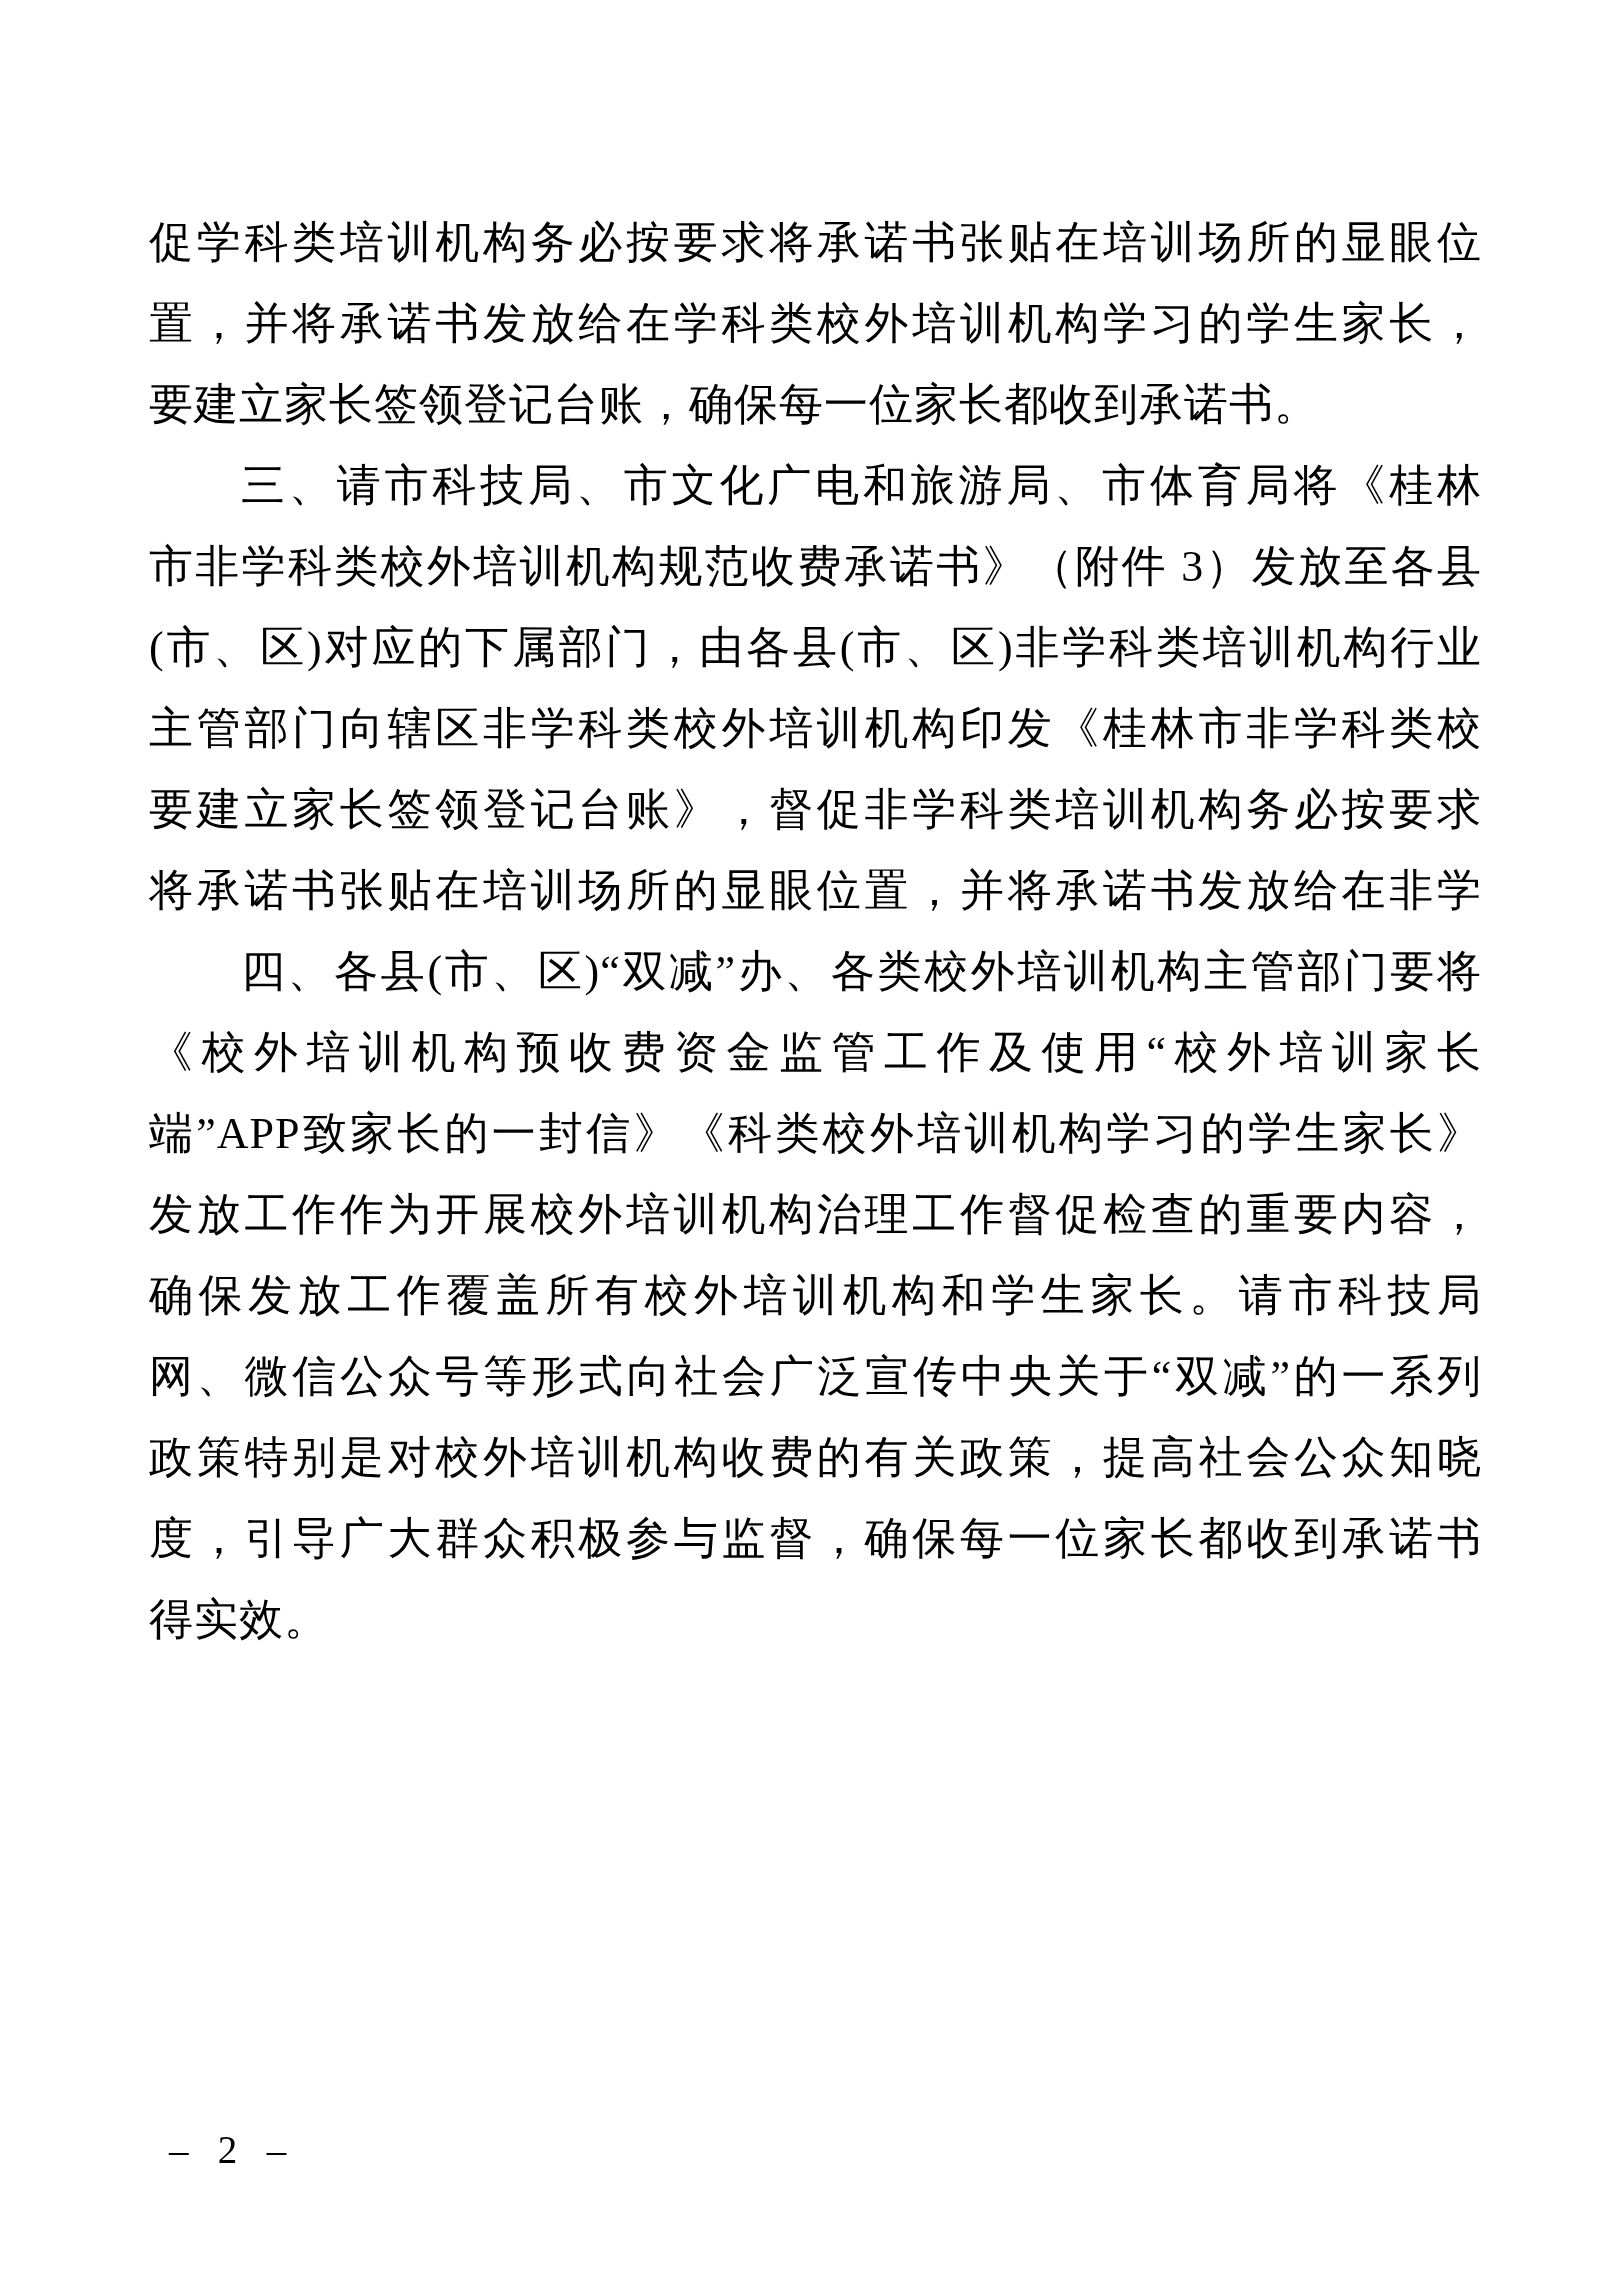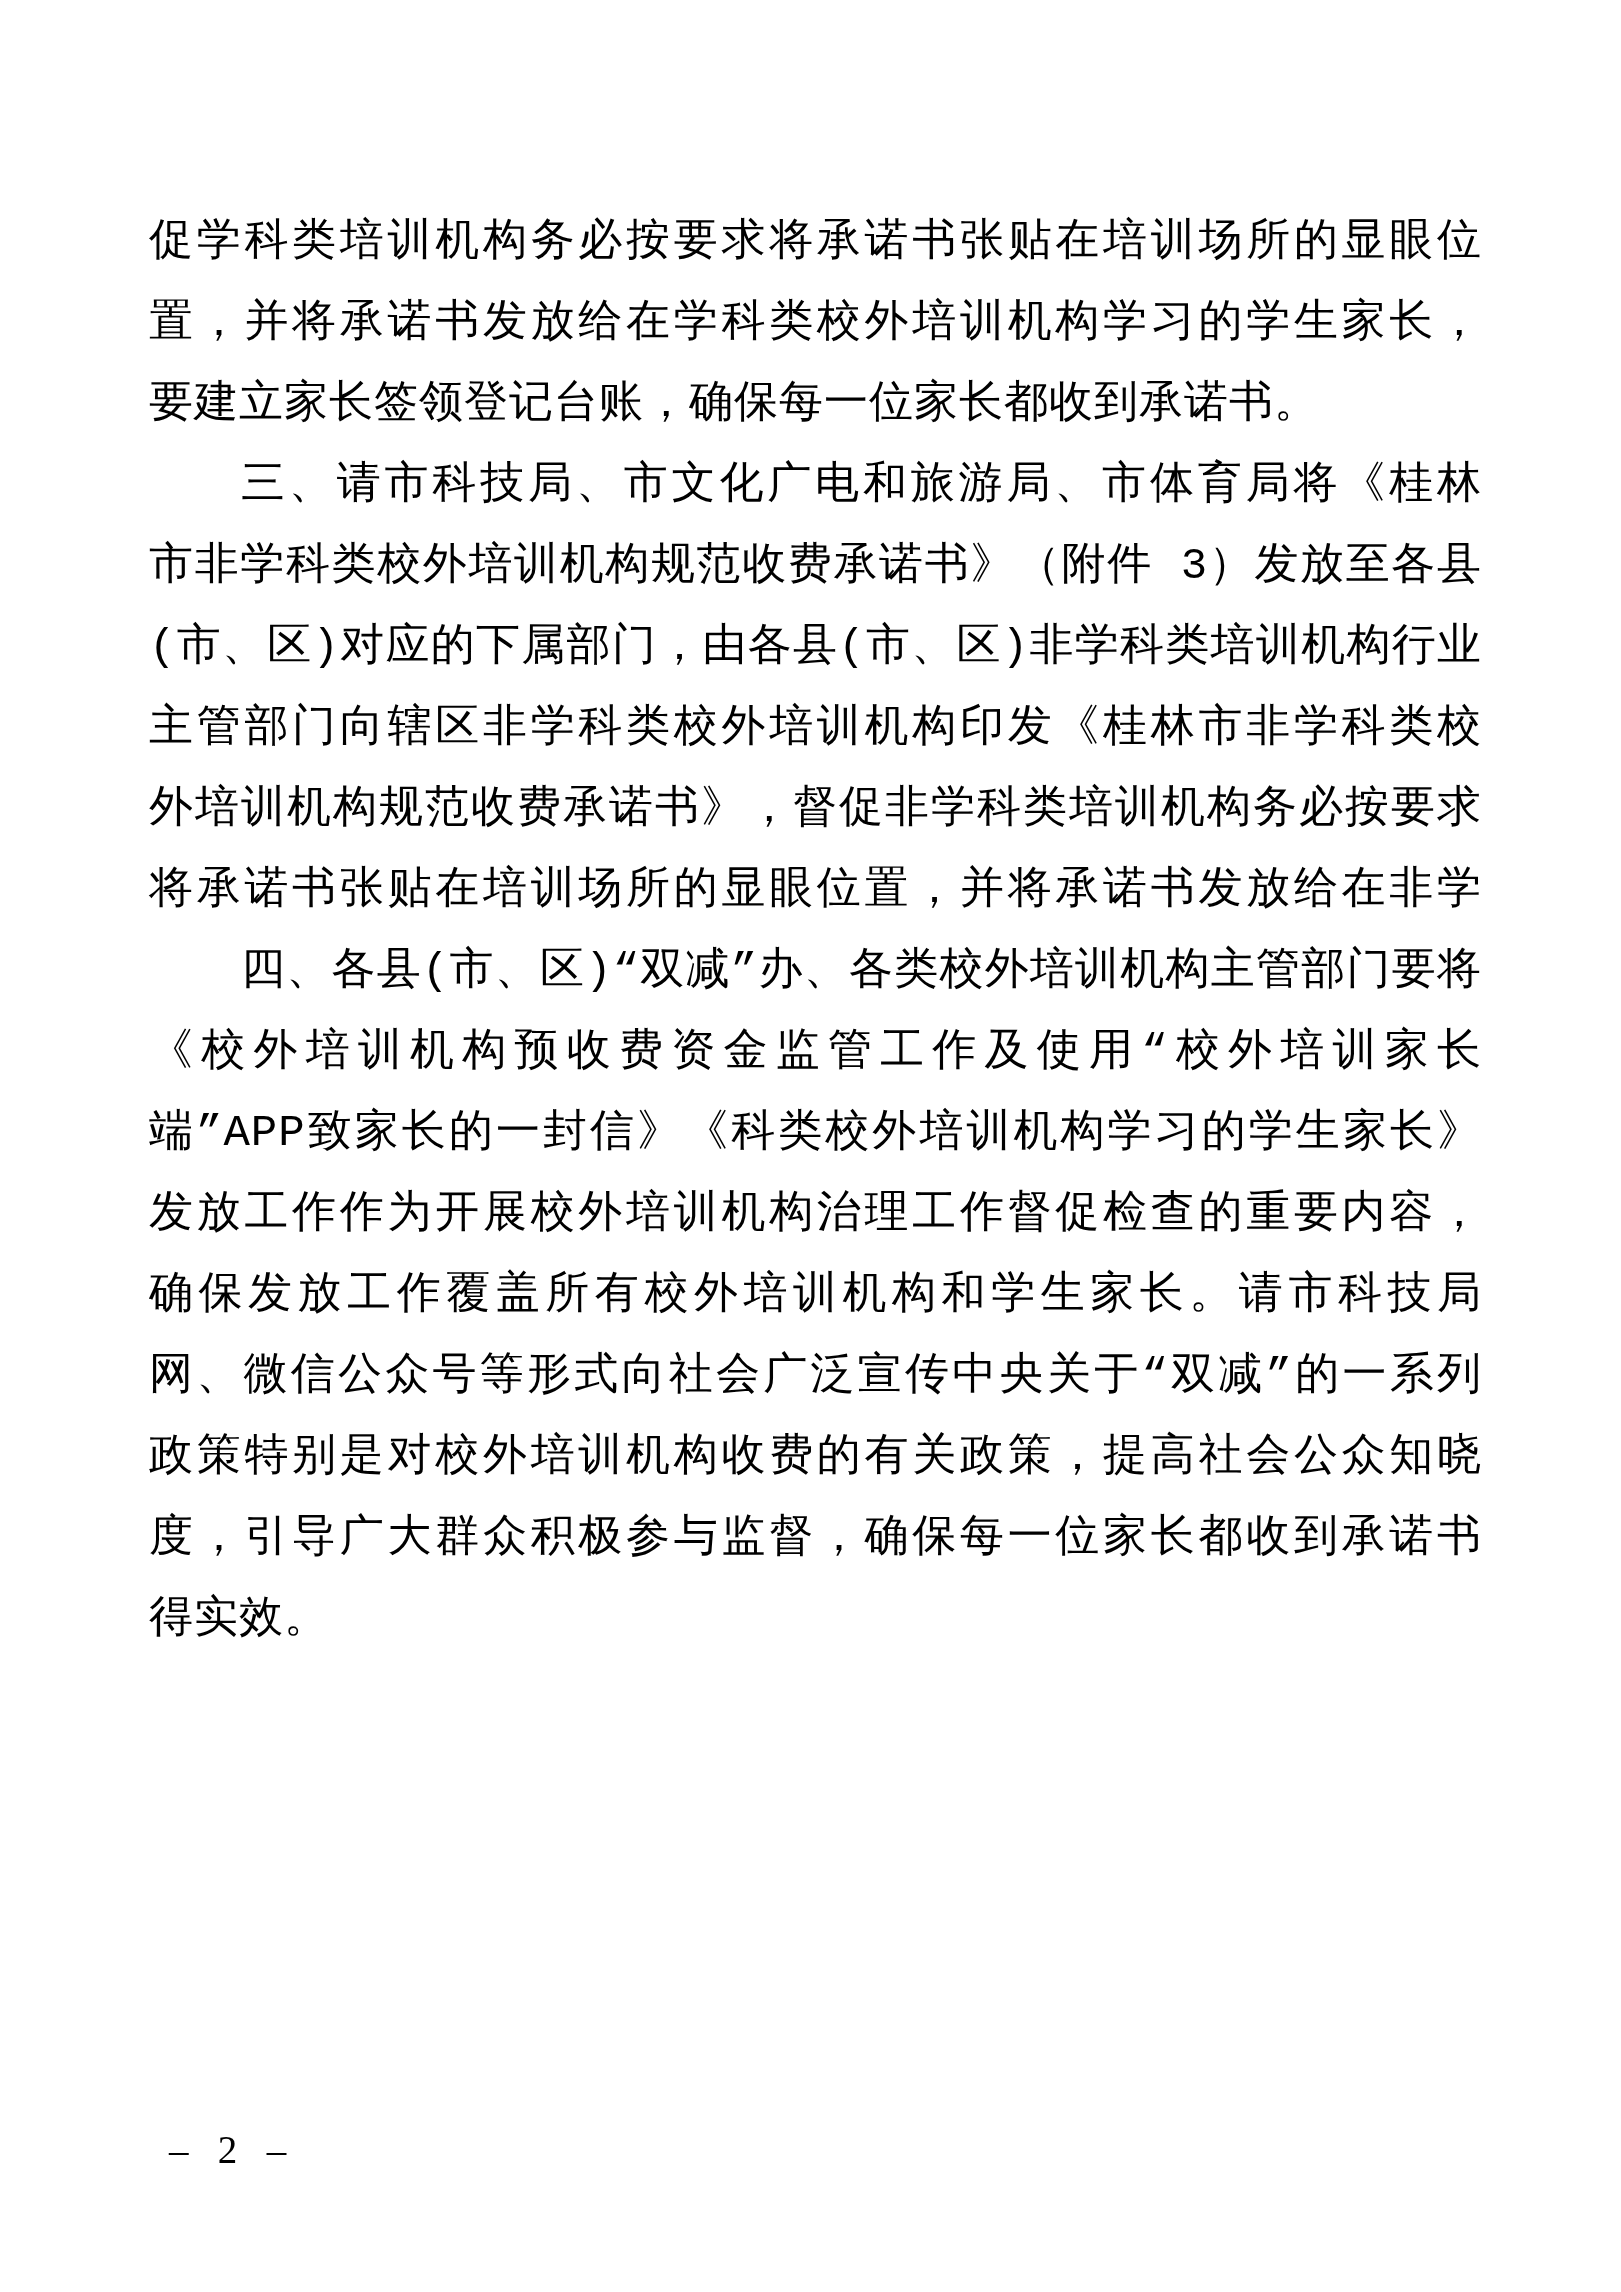--- a/index.html
+++ b/index.html
@@ -20,21 +20,20 @@
     left: 0; top: 0;
     width: 1621px;
     height: 2293px;
     background: #ffffff;
   }
   .textblock {
     position: absolute;
     left: 149px;
     top: 202px;
     width: 1333px;
-    font-family: Liberation Mono, monospace;
   }
   .line {
     box-sizing: border-box;
     width: 1333px;
     height: 81px;
     line-height: 81px;
     font-size: 44px;
     letter-spacing: 1px;
     white-space: nowrap;
     text-align: justify;
@@ -63,21 +62,21 @@
 
 <div class="page">
   <div class="textblock">
     <div class="line">促学科类培训机构务必按要求将承诺书张贴在培训场所的显眼位</div>
     <div class="line">置，并将承诺书发放给在学科类校外培训机构学习的学生家长，</div>
     <div class="line end">要建立家长签领登记台账，确保每一位家长都收到承诺书。</div>
     <div class="line ind">三、请市科技局、市文化广电和旅游局、市体育局将《桂林</div>
     <div class="line">市非学科类校外培训机构规范收费承诺书》（附件 3）发放至各县</div>
     <div class="line">(市、区)对应的下属部门，由各县(市、区)非学科类培训机构行业</div>
     <div class="line">主管部门向辖区非学科类校外培训机构印发《桂林市非学科类校</div>
-    <div class="line">外培训机构规范收费承诺书》，督促非学科类培训机构务必按要求</div>
+    <div class="line">要建立家长签领登记台账》，督促非学科类培训机构务必按要求</div>
     <div class="line">将承诺书张贴在培训场所的显眼位置，并将承诺书发放给在非学</div>
     <div class="line ind">四、各县(市、区)“双减”办、各类校外培训机构主管部门要将</div>
     <div class="line">《校外培训机构预收费资金监管工作及使用“校外培训家长</div>
     <div class="line">端”APP致家长的一封信》《科类校外培训机构学习的学生家长》</div>
     <div class="line">发放工作作为开展校外培训机构治理工作督促检查的重要内容，</div>
     <div class="line">确保发放工作覆盖所有校外培训机构和学生家长。请市科技局</div>
     <div class="line">网、微信公众号等形式向社会广泛宣传中央关于“双减”的一系列</div>
     <div class="line">政策特别是对校外培训机构收费的有关政策，提高社会公众知晓</div>
     <div class="line">度，引导广大群众积极参与监督，确保每一位家长都收到承诺书</div>
     <div class="line end">得实效。</div>

